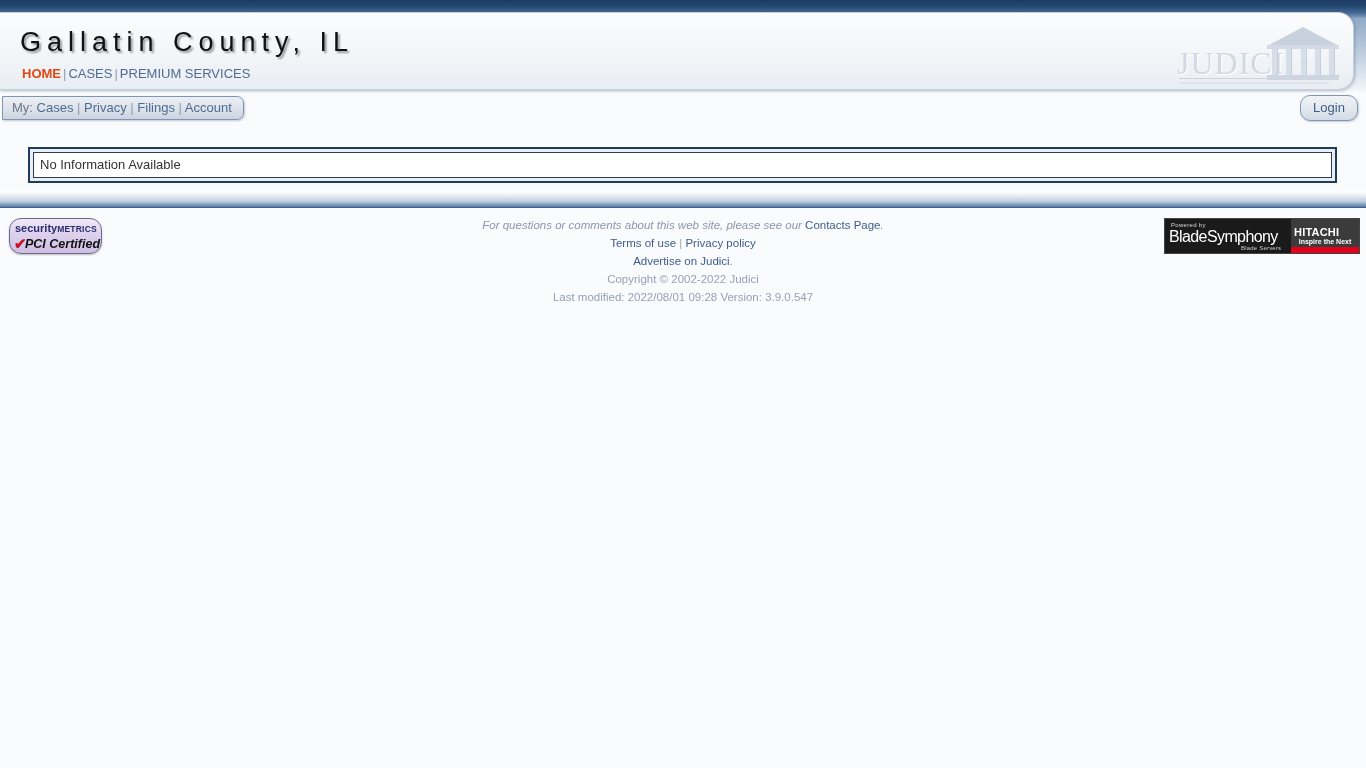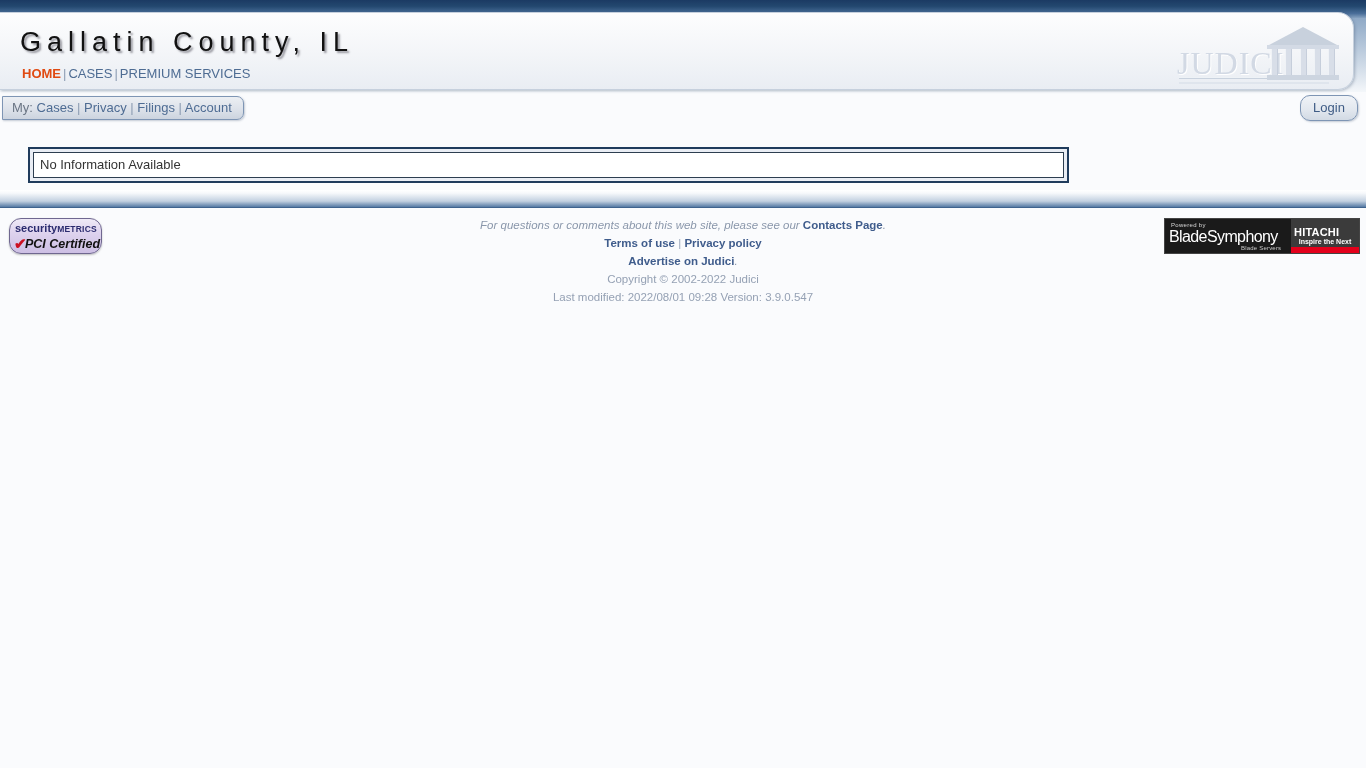--- a/index.html
+++ b/index.html
@@ -173,21 +173,21 @@
     color: #3f5c85;
     cursor: pointer;
     box-shadow: 1px 1px 2px rgba(70,90,120,0.3);
   }
 
   
   .contentbox {
     position: absolute;
     left: 28px;
     top: 147px;
-    width: 1041px;
+    width: 1309px;
     height: 36px;
     background: #e9edf4;
     border: 2px solid #1f3b5c;
     padding: 3px;
   }
   .contentinner {
     width: 100%;
     height: 100%;
     background: #ffffff;
     border: 1px solid #2d3e50;
@@ -216,21 +216,21 @@
   }
   .footcenter {
     position: absolute;
     left: 0; top: 4px;
     width: 1366px;
     text-align: center;
     font-size: 11.5px;
     line-height: 18px;
     color: #8a97ab;
   }
-  .footcenter a { color: #3f5c8c; text-decoration: none; font-weight: bold; }
+  .footcenter a { color: #3f5c8c; text-decoration: none; font-weight: normal; }
   .footcenter .plain { color: #8a97ab; font-style: italic; }
   .footcenter .pipe { color: #9aa7ba; font-weight: normal; }
   .footcenter .copy { color: #95a1b4; }
 
   
   .pci {
     position: absolute;
     left: 9px; top: 6px;
     width: 93px; height: 36px;
     background: linear-gradient(to bottom, #efeaf6 0%, #ded3ee 40%, #cdbfe4 100%);

